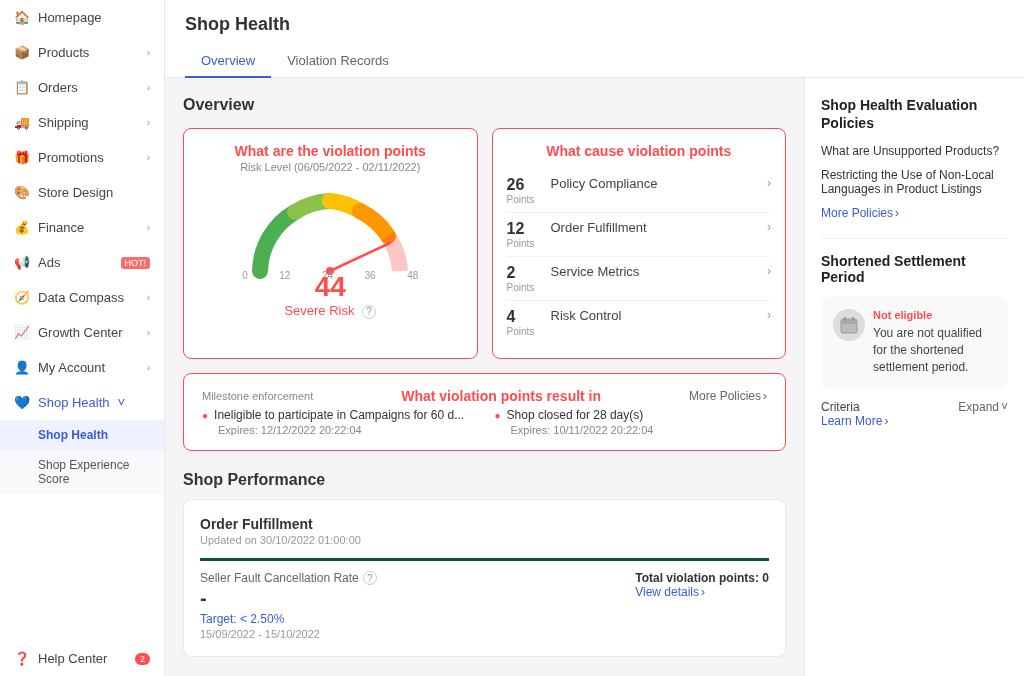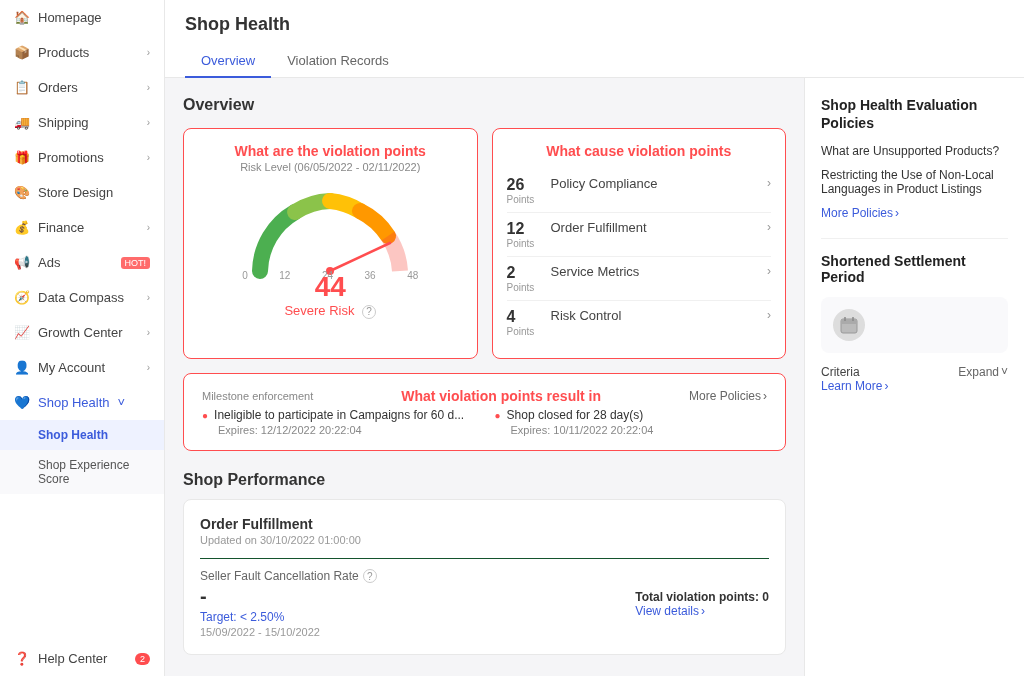--- a/index.html
+++ b/index.html
@@ -72,21 +72,21 @@
     .bullet-dot { color: #ff4d4f; margin-top: 2px; font-size: 10px; }
     .milestone-text { font-size: 12px; color: #333; font-weight: 500; }
     .milestone-expiry { font-size: 11px; color: #888; margin-top: 2px; margin-left: 16px; }
 
     
     .perf-section { margin-top: 20px; }
     .perf-title { font-size: 16px; font-weight: 600; margin-bottom: 10px; }
     .perf-subsection { background: #fff; border-radius: 8px; padding: 16px; border: 1px solid #e8e8e8; }
     .perf-sub-title { font-size: 14px; font-weight: 600; margin-bottom: 2px; }
     .perf-updated { font-size: 11px; color: #999; margin-bottom: 12px; }
-    .perf-metric { display: flex; align-items: center; justify-content: space-between; padding-top: 10px; border-top: 1px solid #14532d; }
+    .perf-metric { display: flex; align-items: flex-start; justify-content: space-between; padding-top: 10px; border-top: 3px solid #14532d; }
     .perf-metric-left { }
     .perf-metric-name { font-size: 12px; color: #666; display: flex; align-items: center; gap: 4px; }
     .perf-metric-dash { font-size: 20px; font-weight: 700; color: #333; margin: 2px 0; }
     .perf-metric-target { font-size: 12px; color: #3b5bdb; }
     .perf-metric-date { font-size: 11px; color: #999; margin-top: 2px; }
     .total-violation { font-size: 12px; color: #333; }
     .total-violation span { color: #333; font-weight: 700; }
     .view-details { font-size: 12px; color: #3b5bdb; cursor: pointer; display: flex; align-items: center; gap: 2px; }
     .perf-metric-right { text-align: right; }
 
@@ -340,20 +340,24 @@
       <div class="rp-settlement-title">Shortened Settlement Period</div>
       <div class="settlement-box">
         <div class="settlement-icon">
           <svg width="20" height="20" viewBox="0 0 20 20">
             <rect x="2" y="4" width="16" height="14" rx="2" fill="#bbb" stroke="#999" stroke-width="1"></rect>
             <rect x="2" y="4" width="16" height="5" rx="1" fill="#aaa"></rect>
             <line x1="6" y1="2" x2="6" y2="6" stroke="#888" stroke-width="1.5"></line>
             <line x1="14" y1="2" x2="14" y2="6" stroke="#888" stroke-width="1.5"></line>
           </svg>
         </div>
+        <div>
+          <div class="not-eligible">Not eligible</div>
+          <div class="settlement-text">You are not qualified for the shortened settlement period.</div>
+        </div>
       </div>
       <div class="criteria-row">
         <span class="criteria-label">Criteria</span>
         <span class="expand-btn">
           <span>Expand</span>
           <span>˅</span>
         </span>
       </div>
       <div class="learn-more">
         <span>Learn More</span>

